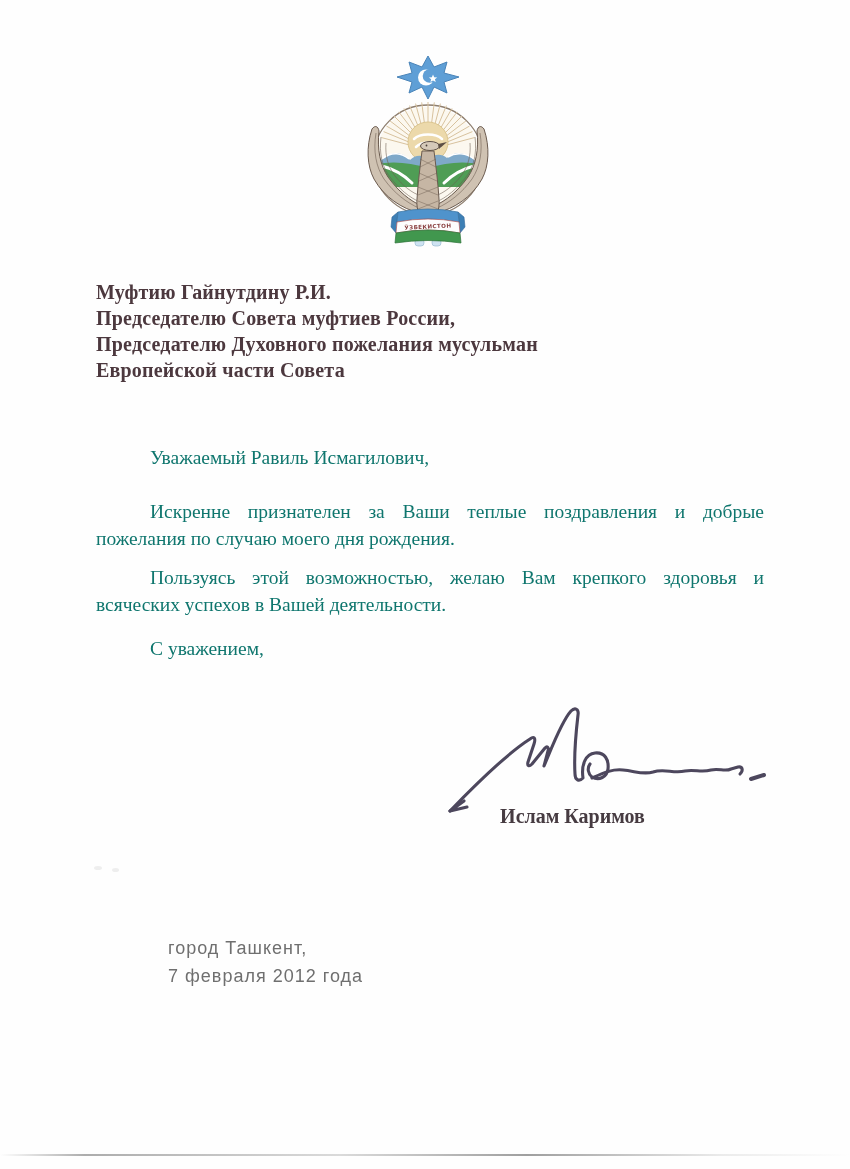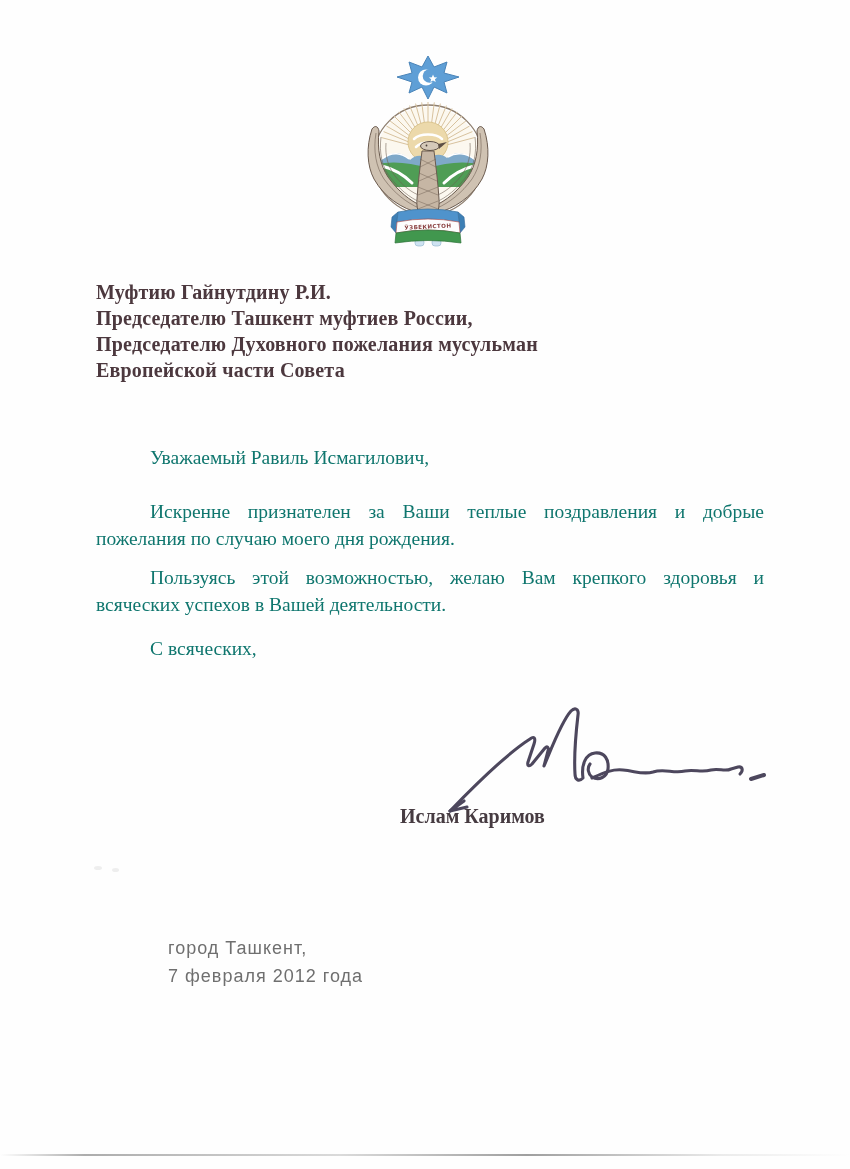--- a/index.html
+++ b/index.html
@@ -24,21 +24,21 @@
     position:absolute;left:96px;top:444px;width:668px;
     font-size:19.5px;line-height:27.5px;color:#0f766e;
   }
   .letter-body p{margin:0 0 11px;text-indent:54px;text-align:justify;}
   .letter-body p.salutation{margin-bottom:26px;text-align:left;}
   .letter-body p.closing{text-align:left;margin-top:16px;}
   
   .signature-svg{position:absolute;left:433px;top:698px;width:335px;height:120px;}
   .signer{
     position:absolute;left:400px;top:803px;width:345px;
-    text-align:left;font-weight:bold;font-size:20px;line-height:26px;
+    text-align:center;font-weight:bold;font-size:20px;line-height:26px;
     color:#463b41;
   }
   
   .typed{
     position:absolute;left:168px;top:934px;
     font-family:Liberation Sans, sans-serif;
     font-size:18px;line-height:28px;color:#6f6f6f;letter-spacing:1px;
   }
   
   .scan-edge{
@@ -116,30 +116,30 @@
       <rect x="80" y="184" width="9" height="7" rx="3" fill="#cfe3f2" stroke="#8fb3cb" stroke-width=".6"></rect>
       <path d="M46,157 Q76,151 106,157 L107,167 Q76,161 45,167 Z" fill="#4f93cc" stroke="#36719f" stroke-width=".7"></path>
       <path d="M45,167 Q76,161 107,167 L108,178 Q76,172 44,178 Z" fill="#fdfdfd" stroke="#b35a5a" stroke-width=".7"></path>
       <path d="M44,178 Q76,172 108,178 L109,188 Q76,183 43,188 Z" fill="#41974e" stroke="#2e7339" stroke-width=".7"></path>
       <text x="76" y="173.6" text-anchor="middle" font-family="DejaVu Sans, sans-serif" font-size="5.6" font-weight="600" fill="#8a4040" letter-spacing=".4" transform="rotate(-3 76 172)">ЎЗБЕКИСТОН</text>
     </g>
   </svg>
 
   <div class="addressee">
     <div>Муфтию Гайнутдину Р.И.</div>
-    <div>Председателю Ташкент муфтиев России,</div>
+    <div>Председателю Совета муфтиев России,</div>
     <div>Председателю Духовного пожелания мусульман</div>
     <div>Европейской части Совета</div>
   </div>
 
   <div class="letter-body">
     <p class="salutation">Уважаемый Равиль Исмагилович,</p>
     <p>Искренне признателен за Ваши теплые поздравления и добрые пожелания по случаю моего дня рождения.</p>
     <p>Пользуясь этой возможностью, желаю Вам крепкого здоровья и всяческих успехов в Вашей деятельности.</p>
-    <p class="closing">С всяческих,</p>
+    <p class="closing">С уважением,</p>
   </div>
 
   <svg class="signature-svg" viewBox="0 0 335 120" xmlns="http://www.w3.org/2000/svg">
     <g fill="none" stroke="#3e3850" stroke-width="3.1" stroke-linecap="round" stroke-linejoin="round" opacity=".92">
       <path d="M17,113 C45,84 75,55 97,41 C101,38 103,40 101,46 L95,64 C94,68 96,69 99,66 L112,50 C114,48 116,49 115,53 L111,68 C118,52 128,24 138,13 C142,9 146,11 145,17 C143,34 141,60 142,76 C142,82 146,84 150,80 C148,66 153,56 162,55 C172,54 176,62 175,71 C174,79 166,83 159,79 C155,76 154,70 157,66"></path>
       <path d="M159,80 C172,74 180,71 190,72 C202,73 210,77 220,74 C232,70 240,76 252,73 C262,71 268,75 278,72 C286,70 292,74 298,71 L305,69 C309,68 311,72 307,76"></path>
       <path d="M31,103 L17,113 L34,109"></path>
       <path d="M318,81 L331,77" stroke-width="4"></path>
     </g>
   </svg>

